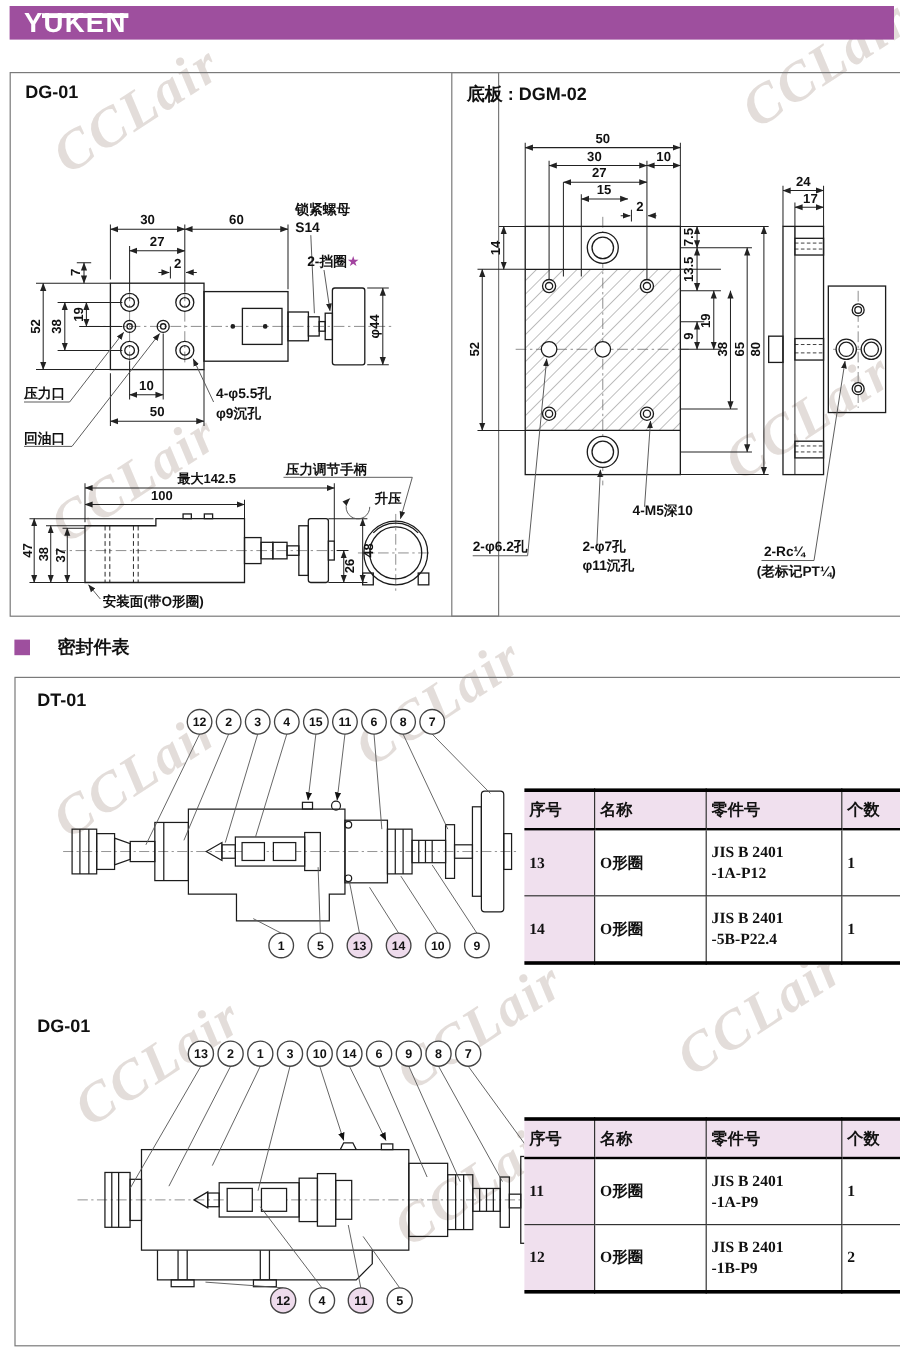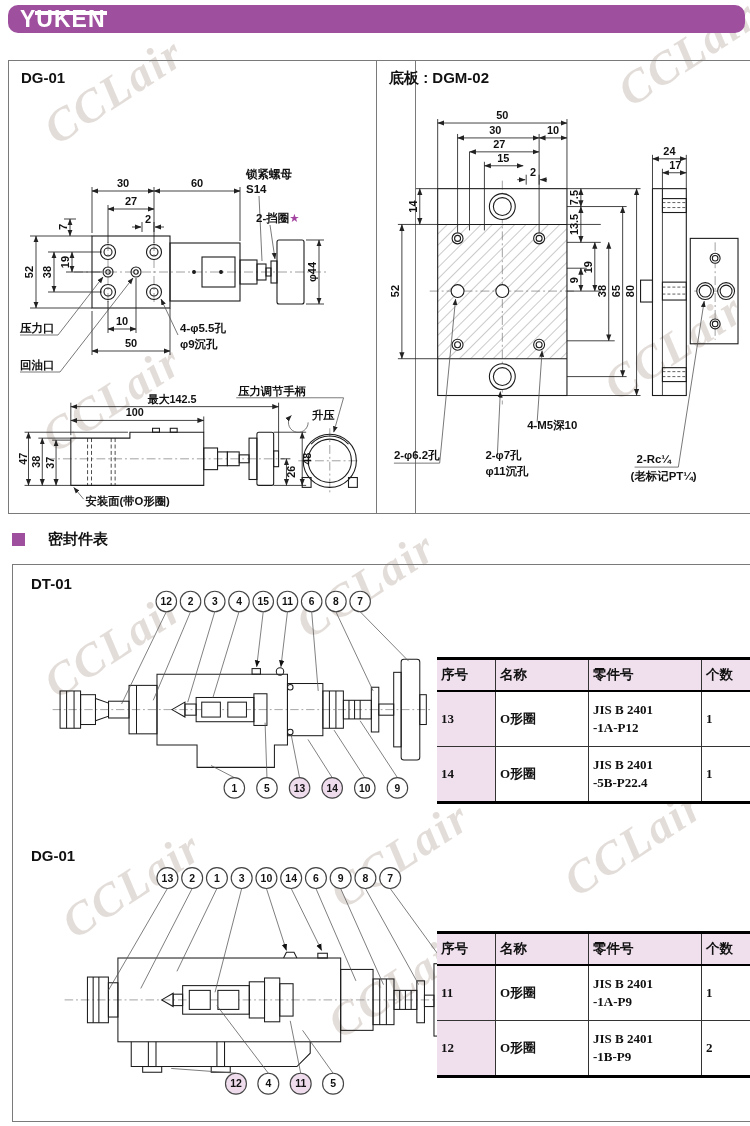--- a/index.html
+++ b/index.html
@@ -3,21 +3,21 @@
 <meta charset="utf-8">
 <style>
   html,body{margin:0;padding:0;background:#fff;}
   .page{position:relative;width:750px;height:1126px;background:#ffffff;overflow:hidden;
         font-family:"Liberation Sans","DejaVu Sans",sans-serif;color:#111;}
   
   .wm{position:absolute;z-index:0;font-family:"Liberation Serif","DejaVu Serif",serif;
       font-style:italic;font-weight:bold;font-size:46px;letter-spacing:2px;
       color:#c9bdb6;opacity:.5;transform:rotate(-33deg);white-space:nowrap;pointer-events:none;}
   
-  .brand-bar{position:absolute;left:8px;top:5px;width:737px;height:28px;background:#9e4f9e;z-index:2;border-radius:10px;}
+  .brand-bar{position:absolute;left:8px;top:5px;width:737px;height:28px;background:#9e4f9e;z-index:2;}
   .logo{position:absolute;left:12px;top:1px;color:#fff;font-size:23px;font-weight:800;
         letter-spacing:1px;font-family:"Liberation Sans",sans-serif;}
   .logo-bar{position:absolute;left:27px;top:6px;width:72px;height:4px;background:#fff;}
   
   .box{position:absolute;border:1px solid #7a7a7a;background:transparent;z-index:1;padding-left:48px;}
   .box-title{position:absolute;font-size:15px;font-weight:bold;z-index:3;}
   .note{position:absolute;left:132px;top:6px;width:222px;font-size:12.5px;font-weight:bold;
         line-height:1.5;z-index:3;}
   .section-header{position:absolute;left:12px;top:530px;z-index:2;display:flex;align-items:center;
         font-size:15px;font-weight:bold;gap:16px;}

